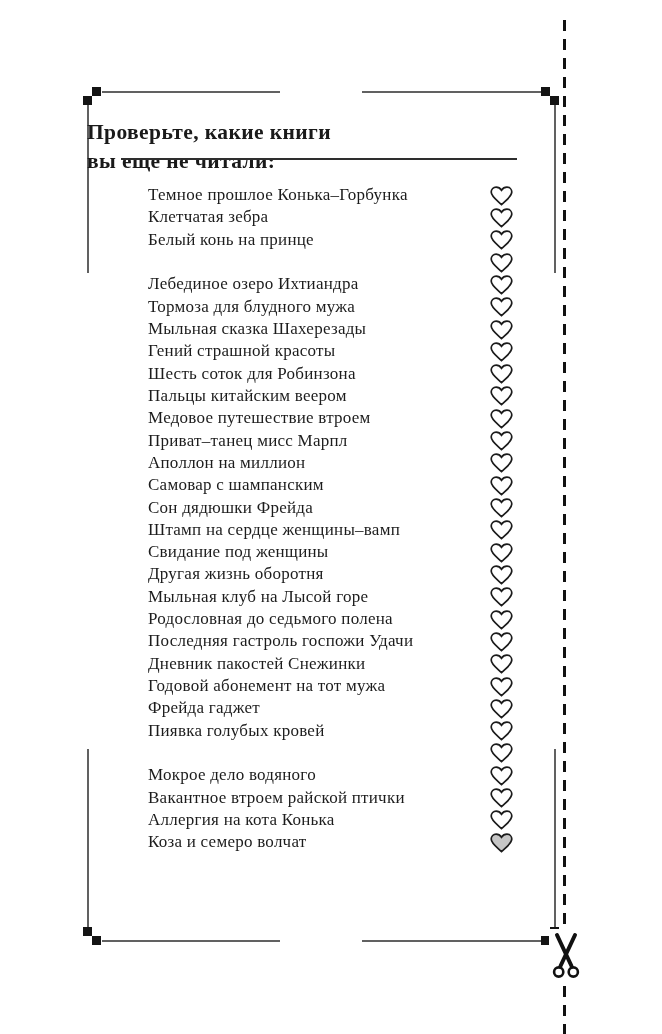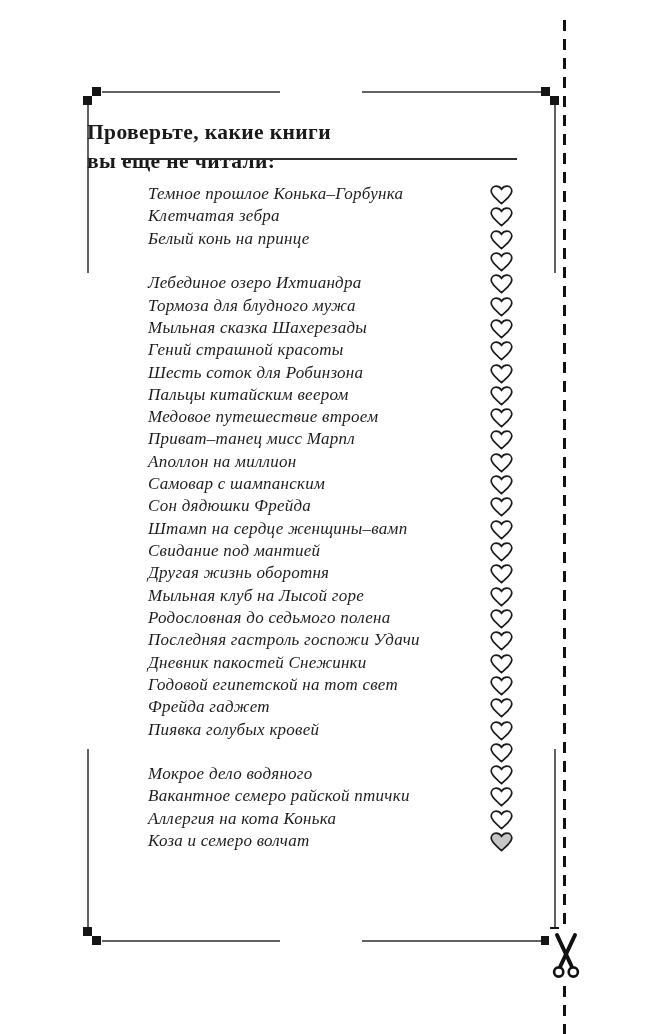--- a/index.html
+++ b/index.html
@@ -52,23 +52,22 @@
     background: #2e2e2e;
   }
 
   
   .book-list {
     position: absolute;
     left: 148px; top: 184px; width: 366px;
   }
   .book-row {
     display: flex;
-    align-items: flex-start;
+    align-items: center;
     height: 22.32px;
-    font-style: italic;
   }
   .book-title {
     font-size: 17px;
     letter-spacing: 0.25px;
     white-space: nowrap;
     color: #1c1c1c;
   }
   .heart {
     margin-left: auto;
     width: 25px; height: 21px;
@@ -267,21 +266,21 @@
   <div class="book-row">
     <span class="book-title">Штамп на сердце женщины–вамп</span>
     <span class="heart" role="checkbox" aria-checked="false">
       <svg width="25" height="21" viewBox="0 0 25 21">
         <path d="M12.5 19.6 C7.2 14.8 2.2 11.4 2.2 7.1 C2.2 4.2 4.5 2.1 7.1 2.1 C9.2 2.1 11.3 3.3 12.5 5.2 C13.7 3.3 15.8 2.1 17.9 2.1 C20.5 2.1 22.8 4.2 22.8 7.1 C22.8 11.4 17.8 14.8 12.5 19.6 Z"></path>
       </svg>
     </span>
   </div>
 
   <div class="book-row">
-    <span class="book-title">Свидание под мантией</span>
+    <span class="book-title">Свидание под женщины</span>
     <span class="heart" role="checkbox" aria-checked="false">
       <svg width="25" height="21" viewBox="0 0 25 21">
         <path d="M12.5 19.6 C7.2 14.8 2.2 11.4 2.2 7.1 C2.2 4.2 4.5 2.1 7.1 2.1 C9.2 2.1 11.3 3.3 12.5 5.2 C13.7 3.3 15.8 2.1 17.9 2.1 C20.5 2.1 22.8 4.2 22.8 7.1 C22.8 11.4 17.8 14.8 12.5 19.6 Z"></path>
       </svg>
     </span>
   </div>
 
   <div class="book-row">
     <span class="book-title">Другая жизнь оборотня</span>
     <span class="heart" role="checkbox" aria-checked="false">
@@ -321,21 +320,21 @@
   <div class="book-row">
     <span class="book-title">Дневник пакостей Снежинки</span>
     <span class="heart" role="checkbox" aria-checked="false">
       <svg width="25" height="21" viewBox="0 0 25 21">
         <path d="M12.5 19.6 C7.2 14.8 2.2 11.4 2.2 7.1 C2.2 4.2 4.5 2.1 7.1 2.1 C9.2 2.1 11.3 3.3 12.5 5.2 C13.7 3.3 15.8 2.1 17.9 2.1 C20.5 2.1 22.8 4.2 22.8 7.1 C22.8 11.4 17.8 14.8 12.5 19.6 Z"></path>
       </svg>
     </span>
   </div>
 
   <div class="book-row">
-    <span class="book-title">Годовой египетской на тот свет</span>
+    <span class="book-title">Годовой абонемент на тот мужа</span>
     <span class="heart" role="checkbox" aria-checked="false">
       <svg width="25" height="21" viewBox="0 0 25 21">
         <path d="M12.5 19.6 C7.2 14.8 2.2 11.4 2.2 7.1 C2.2 4.2 4.5 2.1 7.1 2.1 C9.2 2.1 11.3 3.3 12.5 5.2 C13.7 3.3 15.8 2.1 17.9 2.1 C20.5 2.1 22.8 4.2 22.8 7.1 C22.8 11.4 17.8 14.8 12.5 19.6 Z"></path>
       </svg>
     </span>
   </div>
 
   <div class="book-row">
     <span class="book-title">Фрейда гаджет</span>
     <span class="heart" role="checkbox" aria-checked="false">
@@ -366,21 +365,21 @@
   <div class="book-row">
     <span class="book-title">Мокрое дело водяного</span>
     <span class="heart" role="checkbox" aria-checked="false">
       <svg width="25" height="21" viewBox="0 0 25 21">
         <path d="M12.5 19.6 C7.2 14.8 2.2 11.4 2.2 7.1 C2.2 4.2 4.5 2.1 7.1 2.1 C9.2 2.1 11.3 3.3 12.5 5.2 C13.7 3.3 15.8 2.1 17.9 2.1 C20.5 2.1 22.8 4.2 22.8 7.1 C22.8 11.4 17.8 14.8 12.5 19.6 Z"></path>
       </svg>
     </span>
   </div>
 
   <div class="book-row">
-    <span class="book-title">Вакантное семеро райской птички</span>
+    <span class="book-title">Вакантное втроем райской птички</span>
     <span class="heart" role="checkbox" aria-checked="false">
       <svg width="25" height="21" viewBox="0 0 25 21">
         <path d="M12.5 19.6 C7.2 14.8 2.2 11.4 2.2 7.1 C2.2 4.2 4.5 2.1 7.1 2.1 C9.2 2.1 11.3 3.3 12.5 5.2 C13.7 3.3 15.8 2.1 17.9 2.1 C20.5 2.1 22.8 4.2 22.8 7.1 C22.8 11.4 17.8 14.8 12.5 19.6 Z"></path>
       </svg>
     </span>
   </div>
 
   <div class="book-row">
     <span class="book-title">Аллергия на кота Конька</span>
     <span class="heart" role="checkbox" aria-checked="false">

